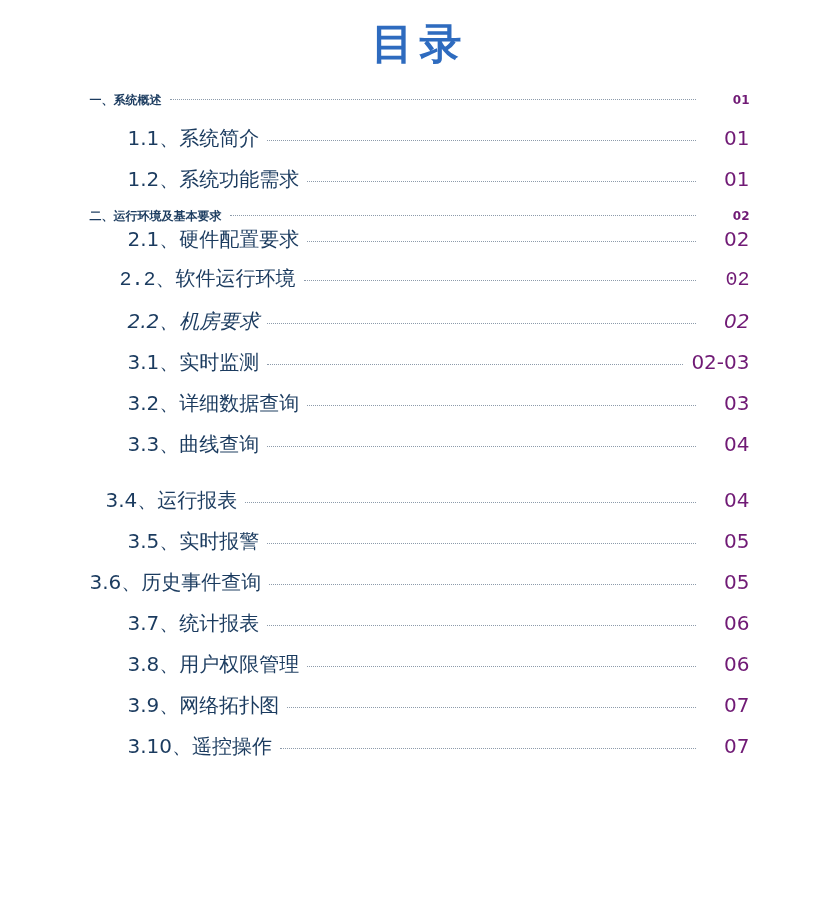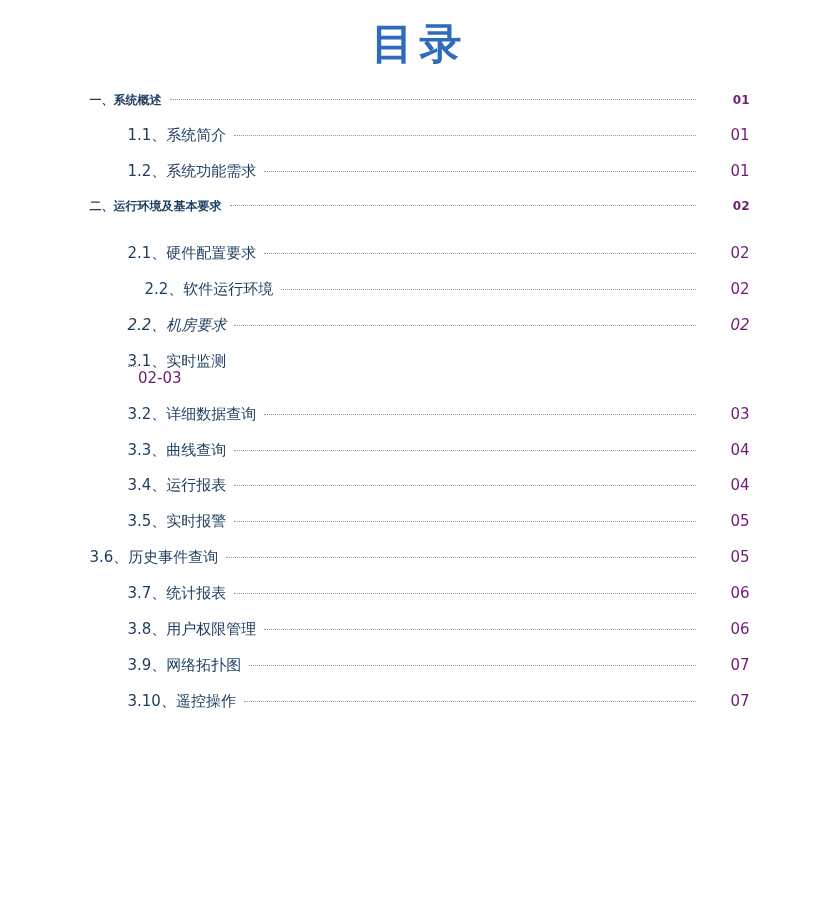--- a/index.html
+++ b/index.html
@@ -41,21 +41,21 @@
     font-size: 17px;
     line-height: 1;
     white-space: nowrap;
   }
   .toc-row.level-1 {
     font-weight: bold;
     font-size: 12px;
   }
   .toc-row.level-2 {
     font-weight: normal;
-    font-size: 15px;
+    font-size: 20px;
   }
   .toc-label {
     flex: 0 0 auto;
     padding-right: 8px;
   }
   .toc-dots {
     flex: 1 1 auto;
     position: relative;
     top: -4px;
     border-bottom: 1px dotted #8d9bab;
@@ -84,56 +84,56 @@
       <div class="toc-row level-2" style="margin-left: 38px; margin-bottom: 21px;">
         <span class="toc-label">1.1、系统简介</span>
         <span class="toc-dots"></span>
         <span class="toc-page">01</span>
       </div>
       <div class="toc-row level-2" style="margin-left: 38px; margin-bottom: 21px;">
         <span class="toc-label">1.2、系统功能需求</span>
         <span class="toc-dots"></span>
         <span class="toc-page">01</span>
       </div>
-      <div class="toc-row level-1" style="margin-left: 0px; margin-bottom: 34px;">
+      <div class="toc-row level-1" style="margin-left: 0px; margin-bottom: 7px;">
         <span class="toc-label">二、运行环境及基本要求</span>
         <span class="toc-dots"></span>
         <span class="toc-page">02</span>
       </div>
       <div class="toc-row level-2" style="margin-left: 38px; margin-bottom: 21px;">
         <span class="toc-label">2.1、硬件配置要求</span>
         <span class="toc-dots"></span>
         <span class="toc-page">02</span>
       </div>
-      <div class="toc-row level-2" style="margin-left: 55px; margin-bottom: 21px;">
+      <div class="toc-row level-2" style="margin-left: 30px; margin-bottom: 21px; font-family: Liberation Mono, monospace;">
         <span class="toc-label">2.2、软件运行环境</span>
         <span class="toc-dots"></span>
         <span class="toc-page">02</span>
       </div>
       <div class="toc-row level-2" style="margin-left: 38px; margin-bottom: 21px; font-style: italic;">
         <span class="toc-label">2.2、机房要求</span>
         <span class="toc-dots"></span>
         <span class="toc-page">02</span>
       </div>
-      <div class="toc-row level-2" style="margin-left: 38px; margin-bottom: 21px; flex-direction: column;">
+      <div class="toc-row level-2" style="margin-left: 38px; margin-bottom: 21px;">
         <span class="toc-label">3.1、实时监测</span>
         <span class="toc-dots"></span>
         <span class="toc-page">02-03</span>
       </div>
       <div class="toc-row level-2" style="margin-left: 38px; margin-bottom: 21px;">
         <span class="toc-label">3.2、详细数据查询</span>
         <span class="toc-dots"></span>
         <span class="toc-page">03</span>
       </div>
-      <div class="toc-row level-2" style="margin-left: 38px; margin-bottom: 20px;">
+      <div class="toc-row level-2" style="margin-left: 38px; margin-bottom: 36px;">
         <span class="toc-label">3.3、曲线查询</span>
         <span class="toc-dots"></span>
         <span class="toc-page">04</span>
       </div>
-      <div class="toc-row level-2" style="margin-left: 38px; margin-bottom: 21px;">
+      <div class="toc-row level-2" style="margin-left: 16px; margin-bottom: 21px;">
         <span class="toc-label">3.4、运行报表</span>
         <span class="toc-dots"></span>
         <span class="toc-page">04</span>
       </div>
       <div class="toc-row level-2" style="margin-left: 38px; margin-bottom: 21px;">
         <span class="toc-label">3.5、实时报警</span>
         <span class="toc-dots"></span>
         <span class="toc-page">05</span>
       </div>
       <div class="toc-row level-2" style="margin-bottom: 21px;">

